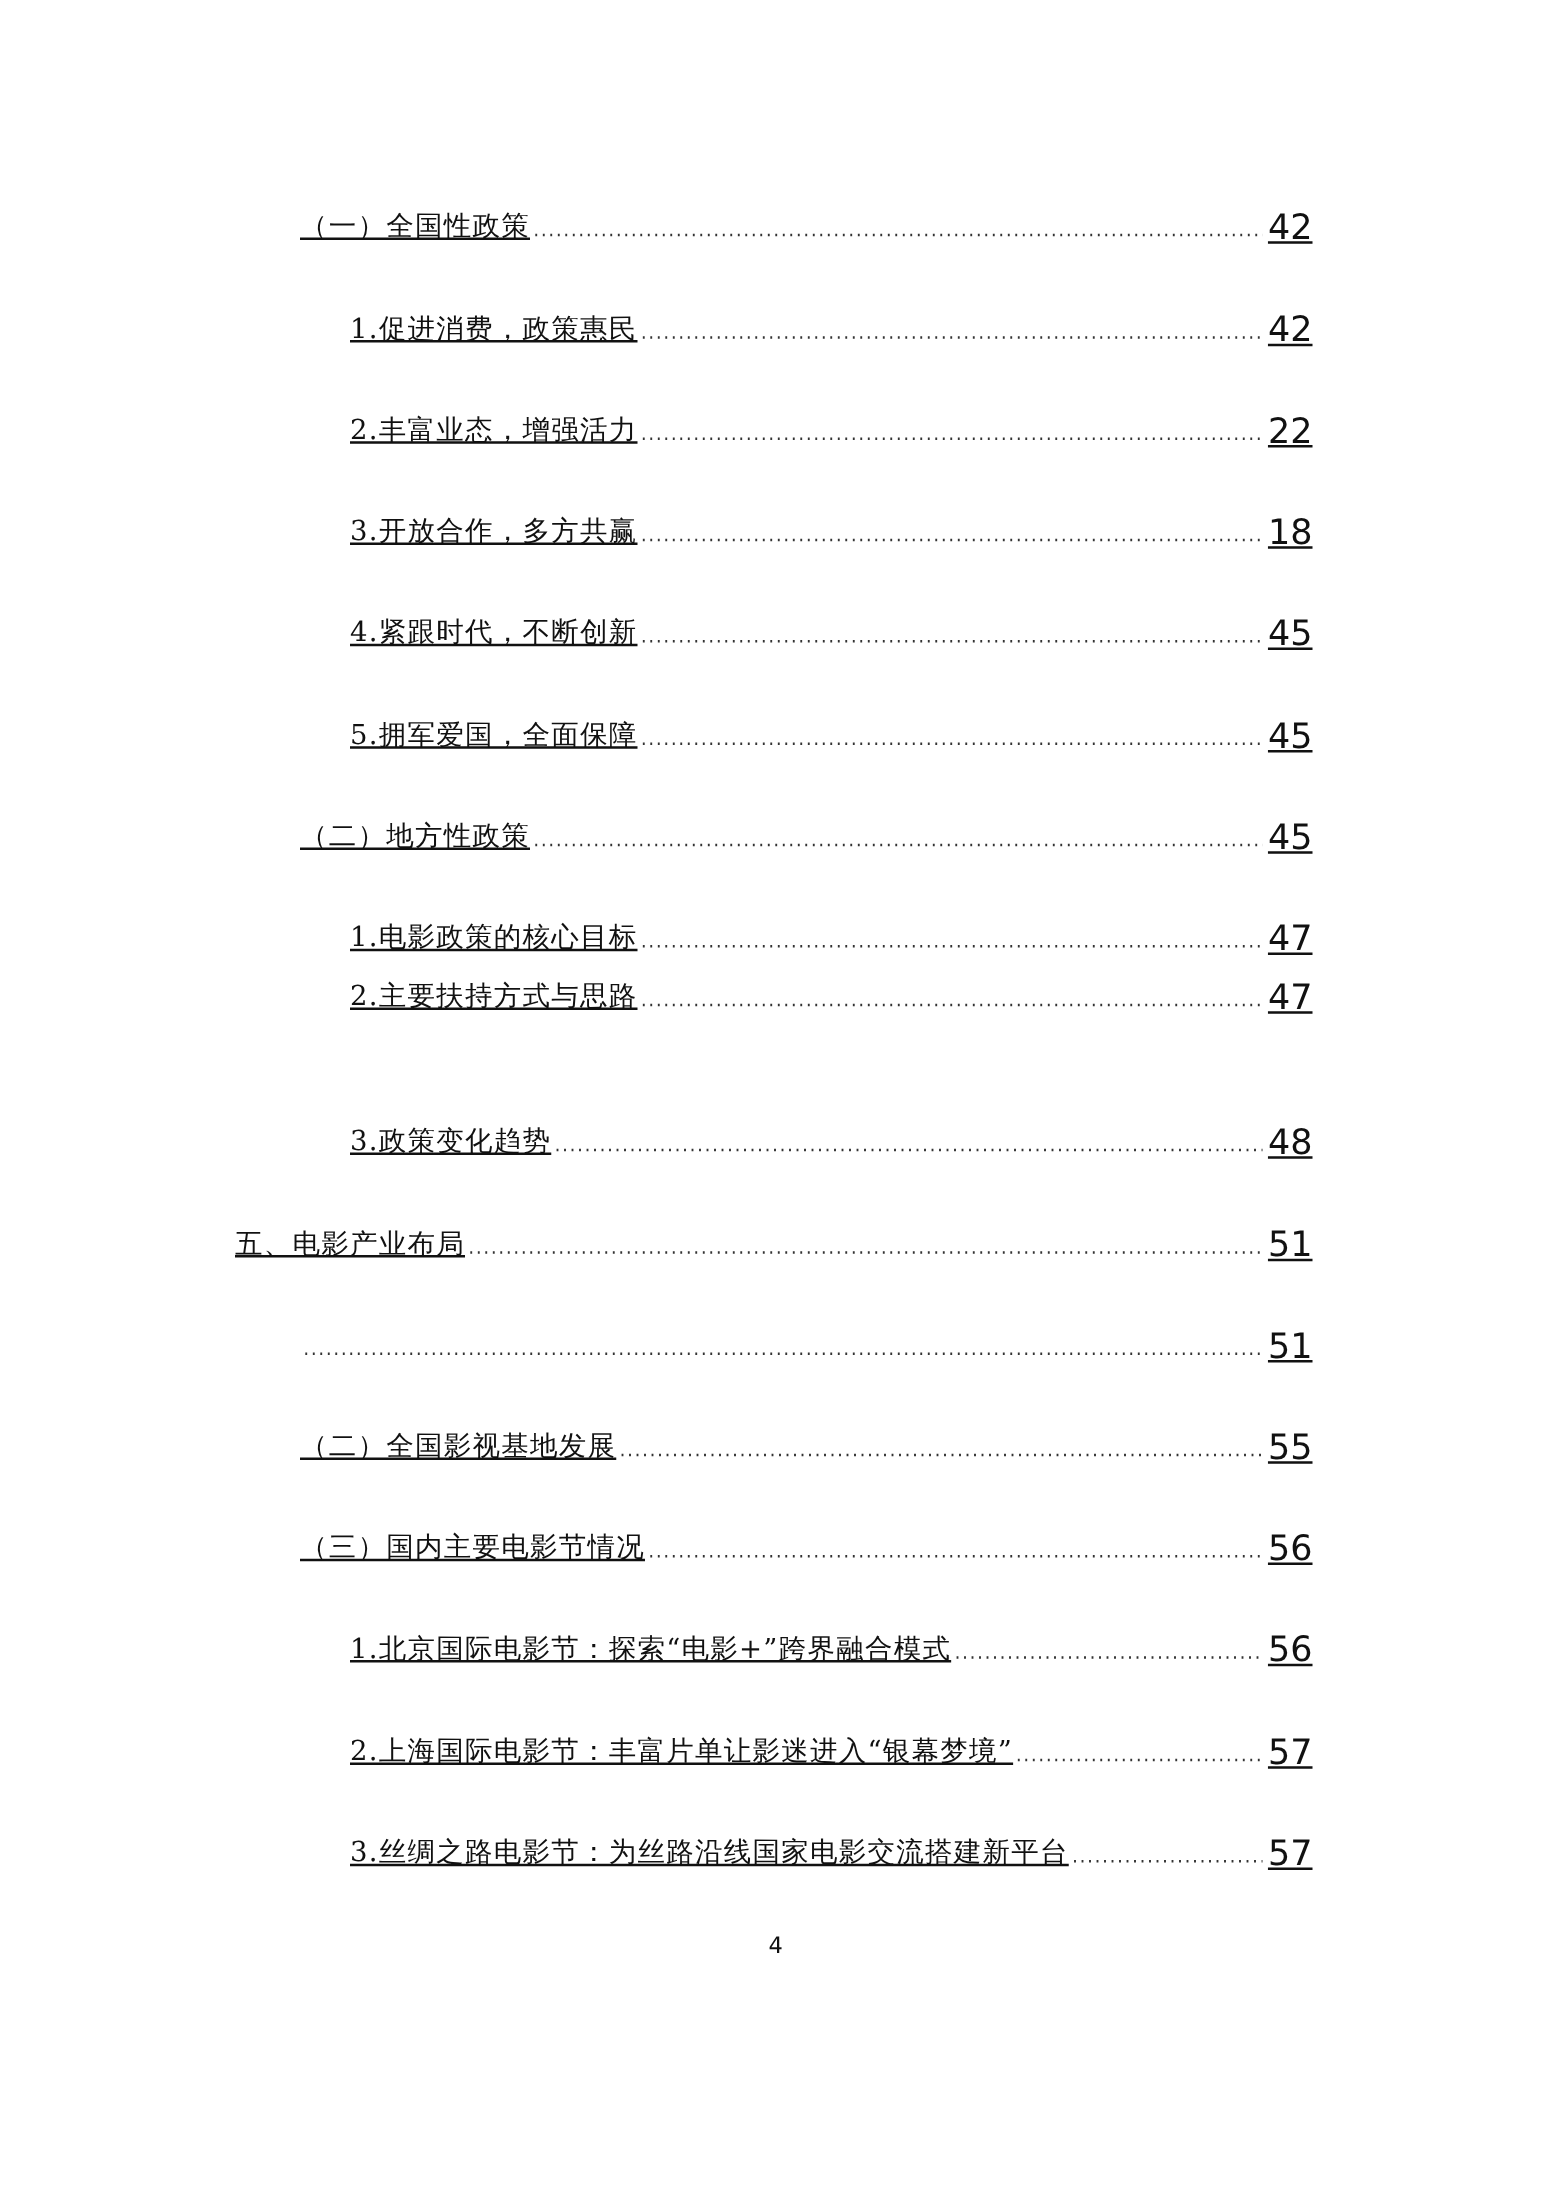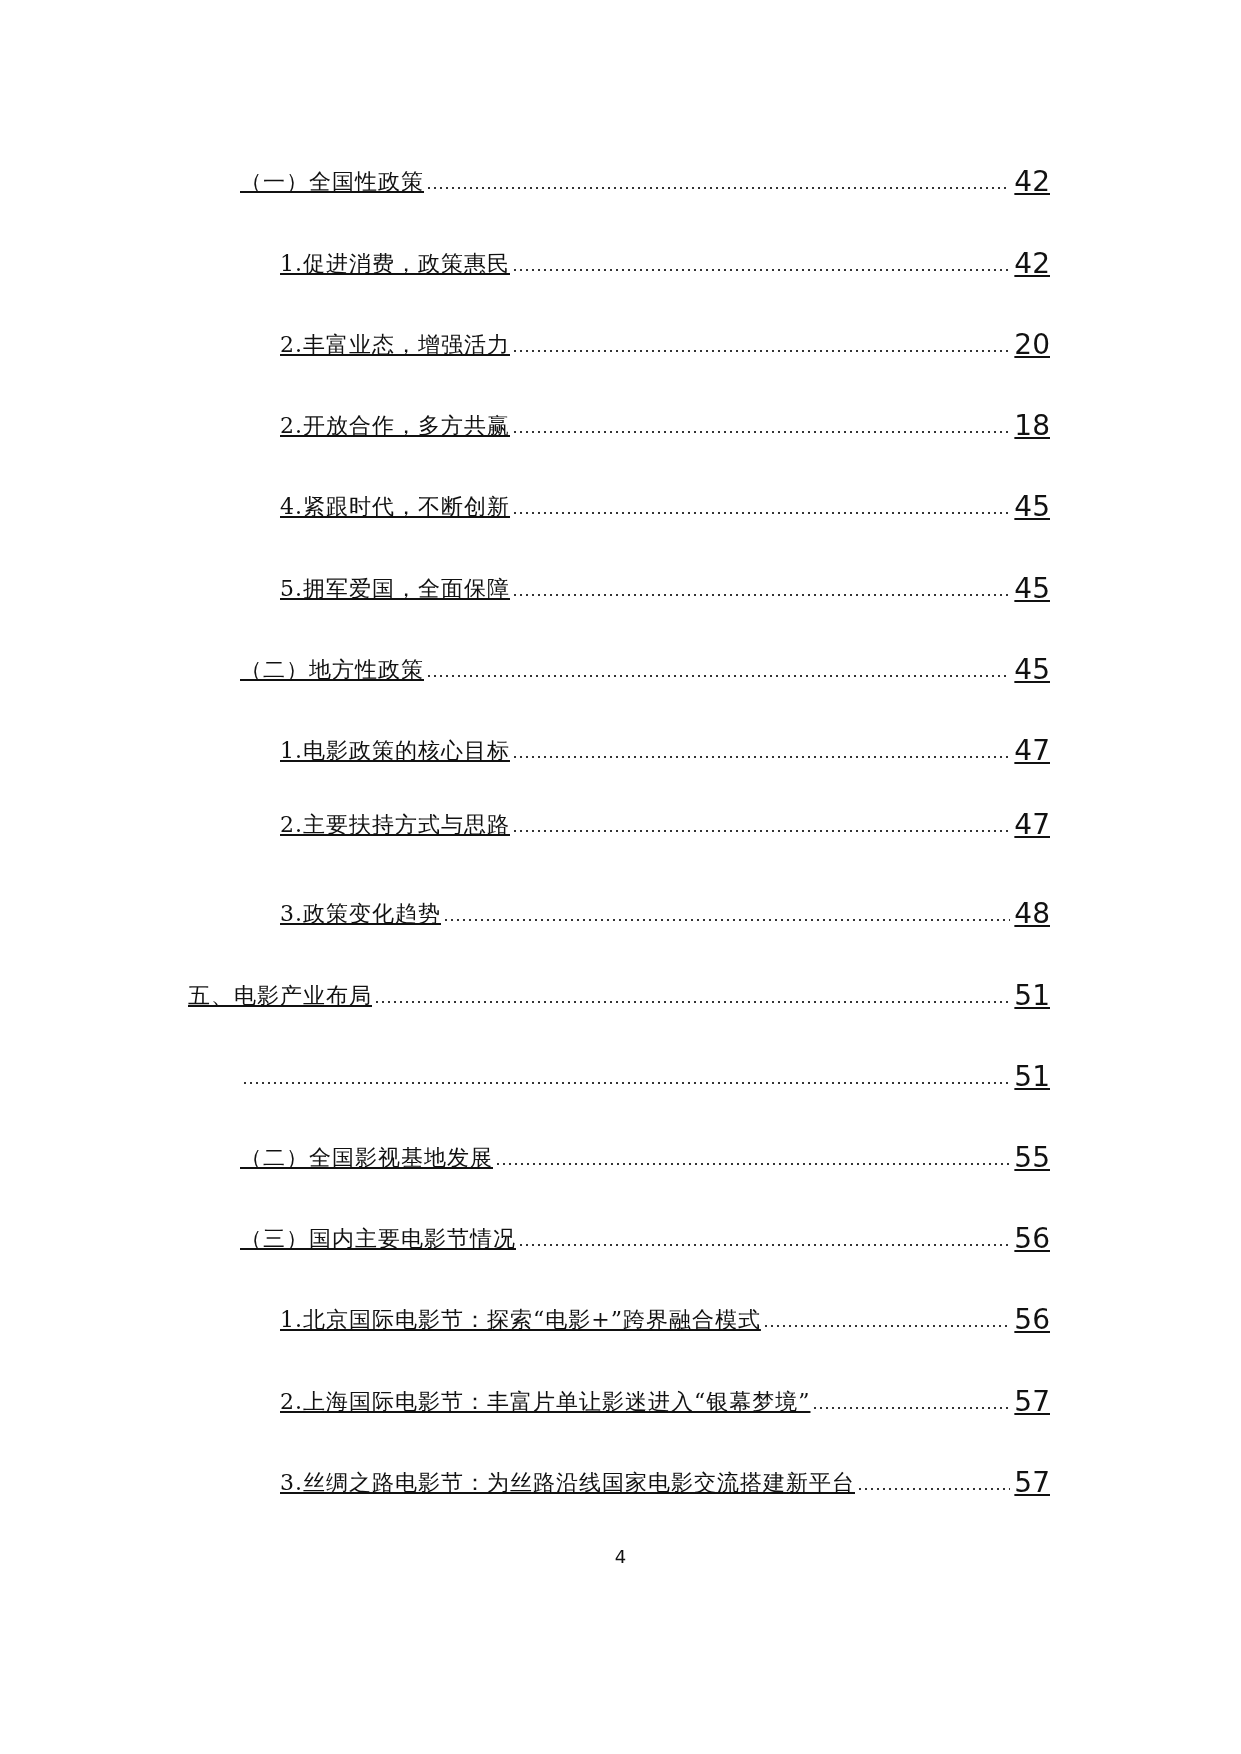--- a/index.html
+++ b/index.html
@@ -74,24 +74,24 @@
     <span class="toc-page">42</span>
   </div>
   <div class="toc-row lvl2" style="top:249px">
     <span class="toc-title">1.促进消费，政策惠民</span>
     <span class="toc-leader"></span>
     <span class="toc-page">42</span>
   </div>
   <div class="toc-row lvl2" style="top:330px">
     <span class="toc-title">2.丰富业态，增强活力</span>
     <span class="toc-leader"></span>
-    <span class="toc-page">20</span>
+    <span class="toc-page">22</span>
   </div>
   <div class="toc-row lvl2" style="top:411px">
-    <span class="toc-title">2.开放合作，多方共赢</span>
+    <span class="toc-title">3.开放合作，多方共赢</span>
     <span class="toc-leader"></span>
     <span class="toc-page">18</span>
   </div>
   <div class="toc-row lvl2" style="top:492px">
     <span class="toc-title">4.紧跟时代，不断创新</span>
     <span class="toc-leader"></span>
     <span class="toc-page">45</span>
   </div>
   <div class="toc-row lvl2" style="top:574px">
     <span class="toc-title">5.拥军爱国，全面保障</span>
@@ -101,21 +101,21 @@
   <div class="toc-row lvl1" style="top:655px">
     <span class="toc-title">（二）地方性政策</span>
     <span class="toc-leader"></span>
     <span class="toc-page">45</span>
   </div>
   <div class="toc-row lvl2" style="top:736px">
     <span class="toc-title">1.电影政策的核心目标</span>
     <span class="toc-leader"></span>
     <span class="toc-page">47</span>
   </div>
-  <div class="toc-row lvl2" style="top:810px">
+  <div class="toc-row lvl2" style="top:783px">
     <span class="toc-title">2.主要扶持方式与思路</span>
     <span class="toc-leader"></span>
     <span class="toc-page">47</span>
   </div>
   <div class="toc-row lvl2" style="top:899px">
     <span class="toc-title">3.政策变化趋势</span>
     <span class="toc-leader"></span>
     <span class="toc-page">48</span>
   </div>
   <div class="toc-row lvl0" style="top:981px">

